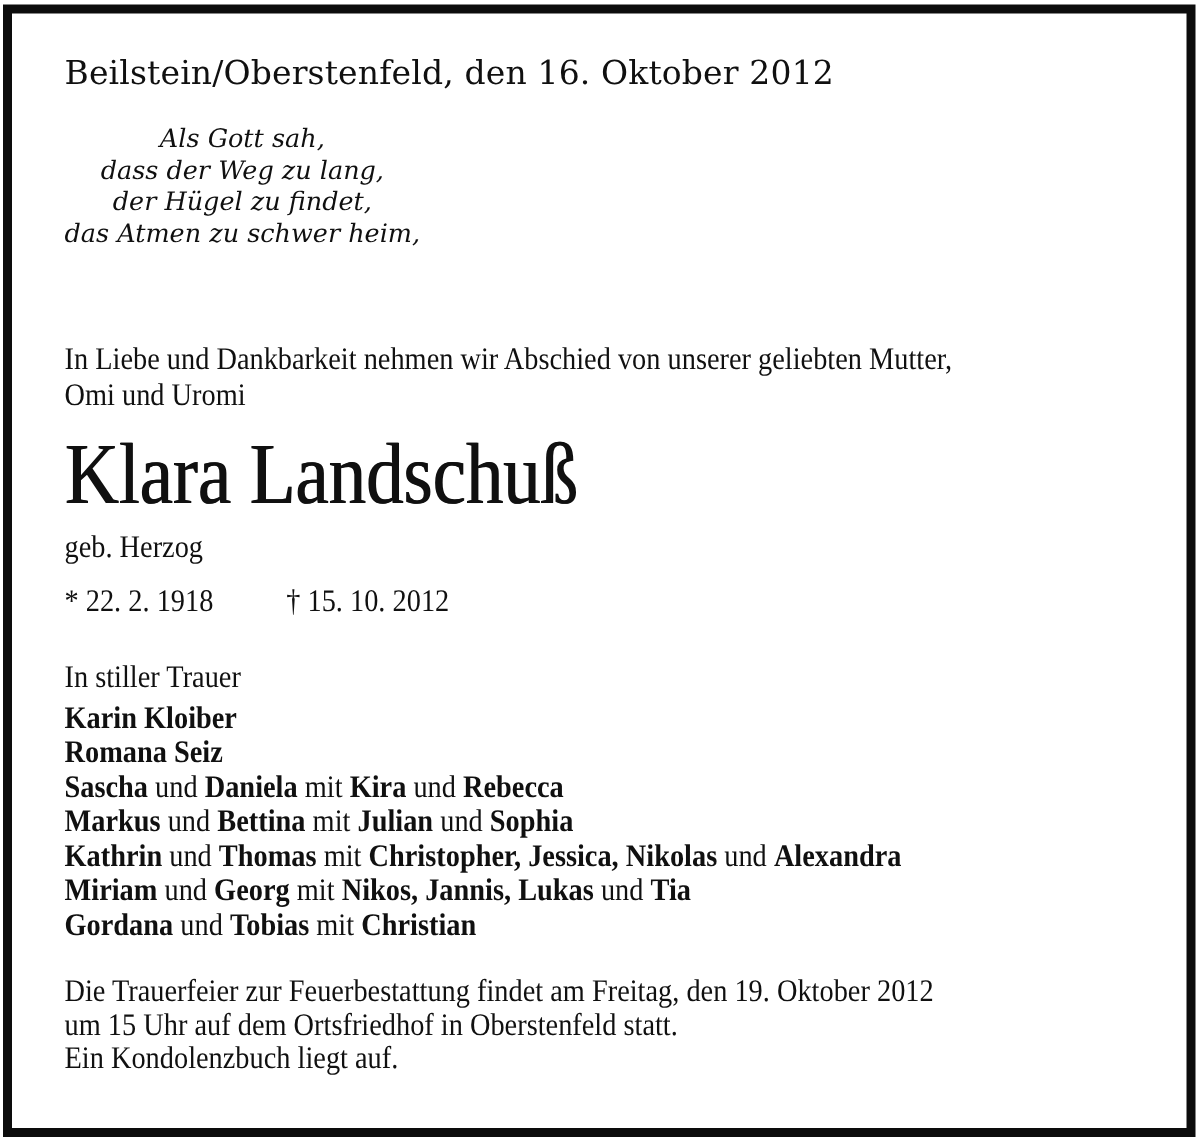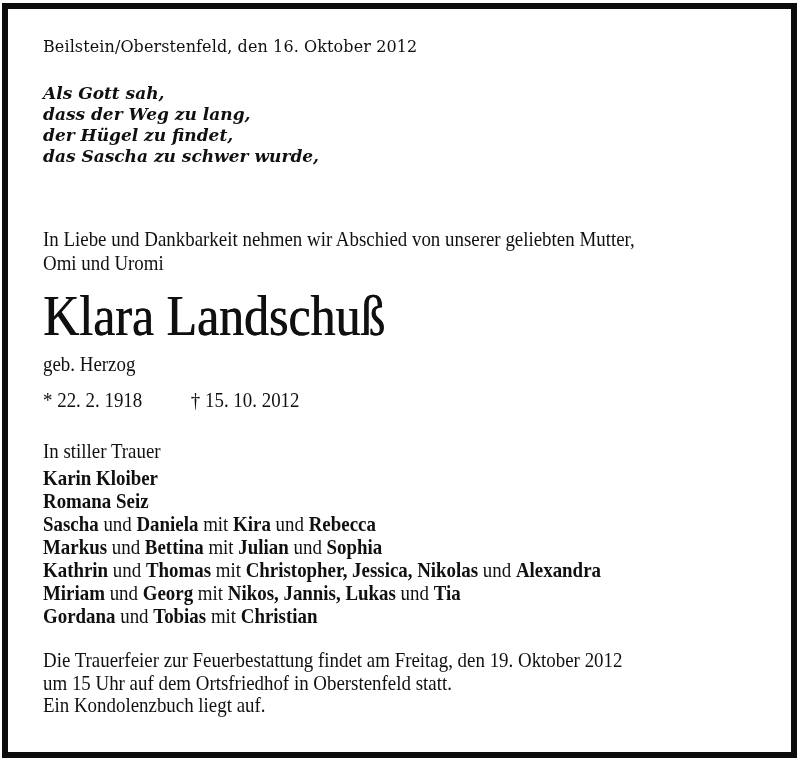--- a/index.html
+++ b/index.html
@@ -20,30 +20,31 @@
   }
   .block { position: absolute; left: 43px; }
   .cond {
     transform: scaleX(0.9);
     transform-origin: 0 0;
     white-space: nowrap;
   }
   .dateline {
     top: 37px;
     font-family: "DejaVu Serif", serif;
-    font-size: 16px;
+    font-size: 22px;
     letter-spacing: 0.1px;
   }
   .poem {
     top: 83px;
     font-family: "DejaVu Serif", serif;
     font-style: italic;
-    font-weight: bold;
+    font-weight: normal;
     font-size: 17px;
     line-height: 21px;
+    text-align: center;
   }
   .intro {
     top: 228px;
     font-size: 21px;
     line-height: 23.5px;
   }
   .deceased-name {
     top: 290px;
     font-size: 58px;
     line-height: 52px;
@@ -82,21 +83,21 @@
 
 <div class="page">
   <div class="frame"></div>
 
   <div class="block dateline">Beilstein/Oberstenfeld, den 16. Oktober 2012</div>
 
   <div class="block poem">
       <div>Als Gott sah,</div>
       <div>dass der Weg zu lang,</div>
       <div>der Hügel zu findet,</div>
-      <div>das Sascha zu schwer wurde,</div>
+      <div>das Atmen zu schwer heim,</div>
     </div>
 
   <div class="block intro cond">
       <div>In Liebe und Dankbarkeit nehmen wir Abschied von unserer geliebten Mutter,</div>
       <div>Omi und Uromi</div>
     </div>
 
   <div class="block deceased-name">Klara Landschuß</div>
 
   <div class="block maiden cond">geb. Herzog</div>

